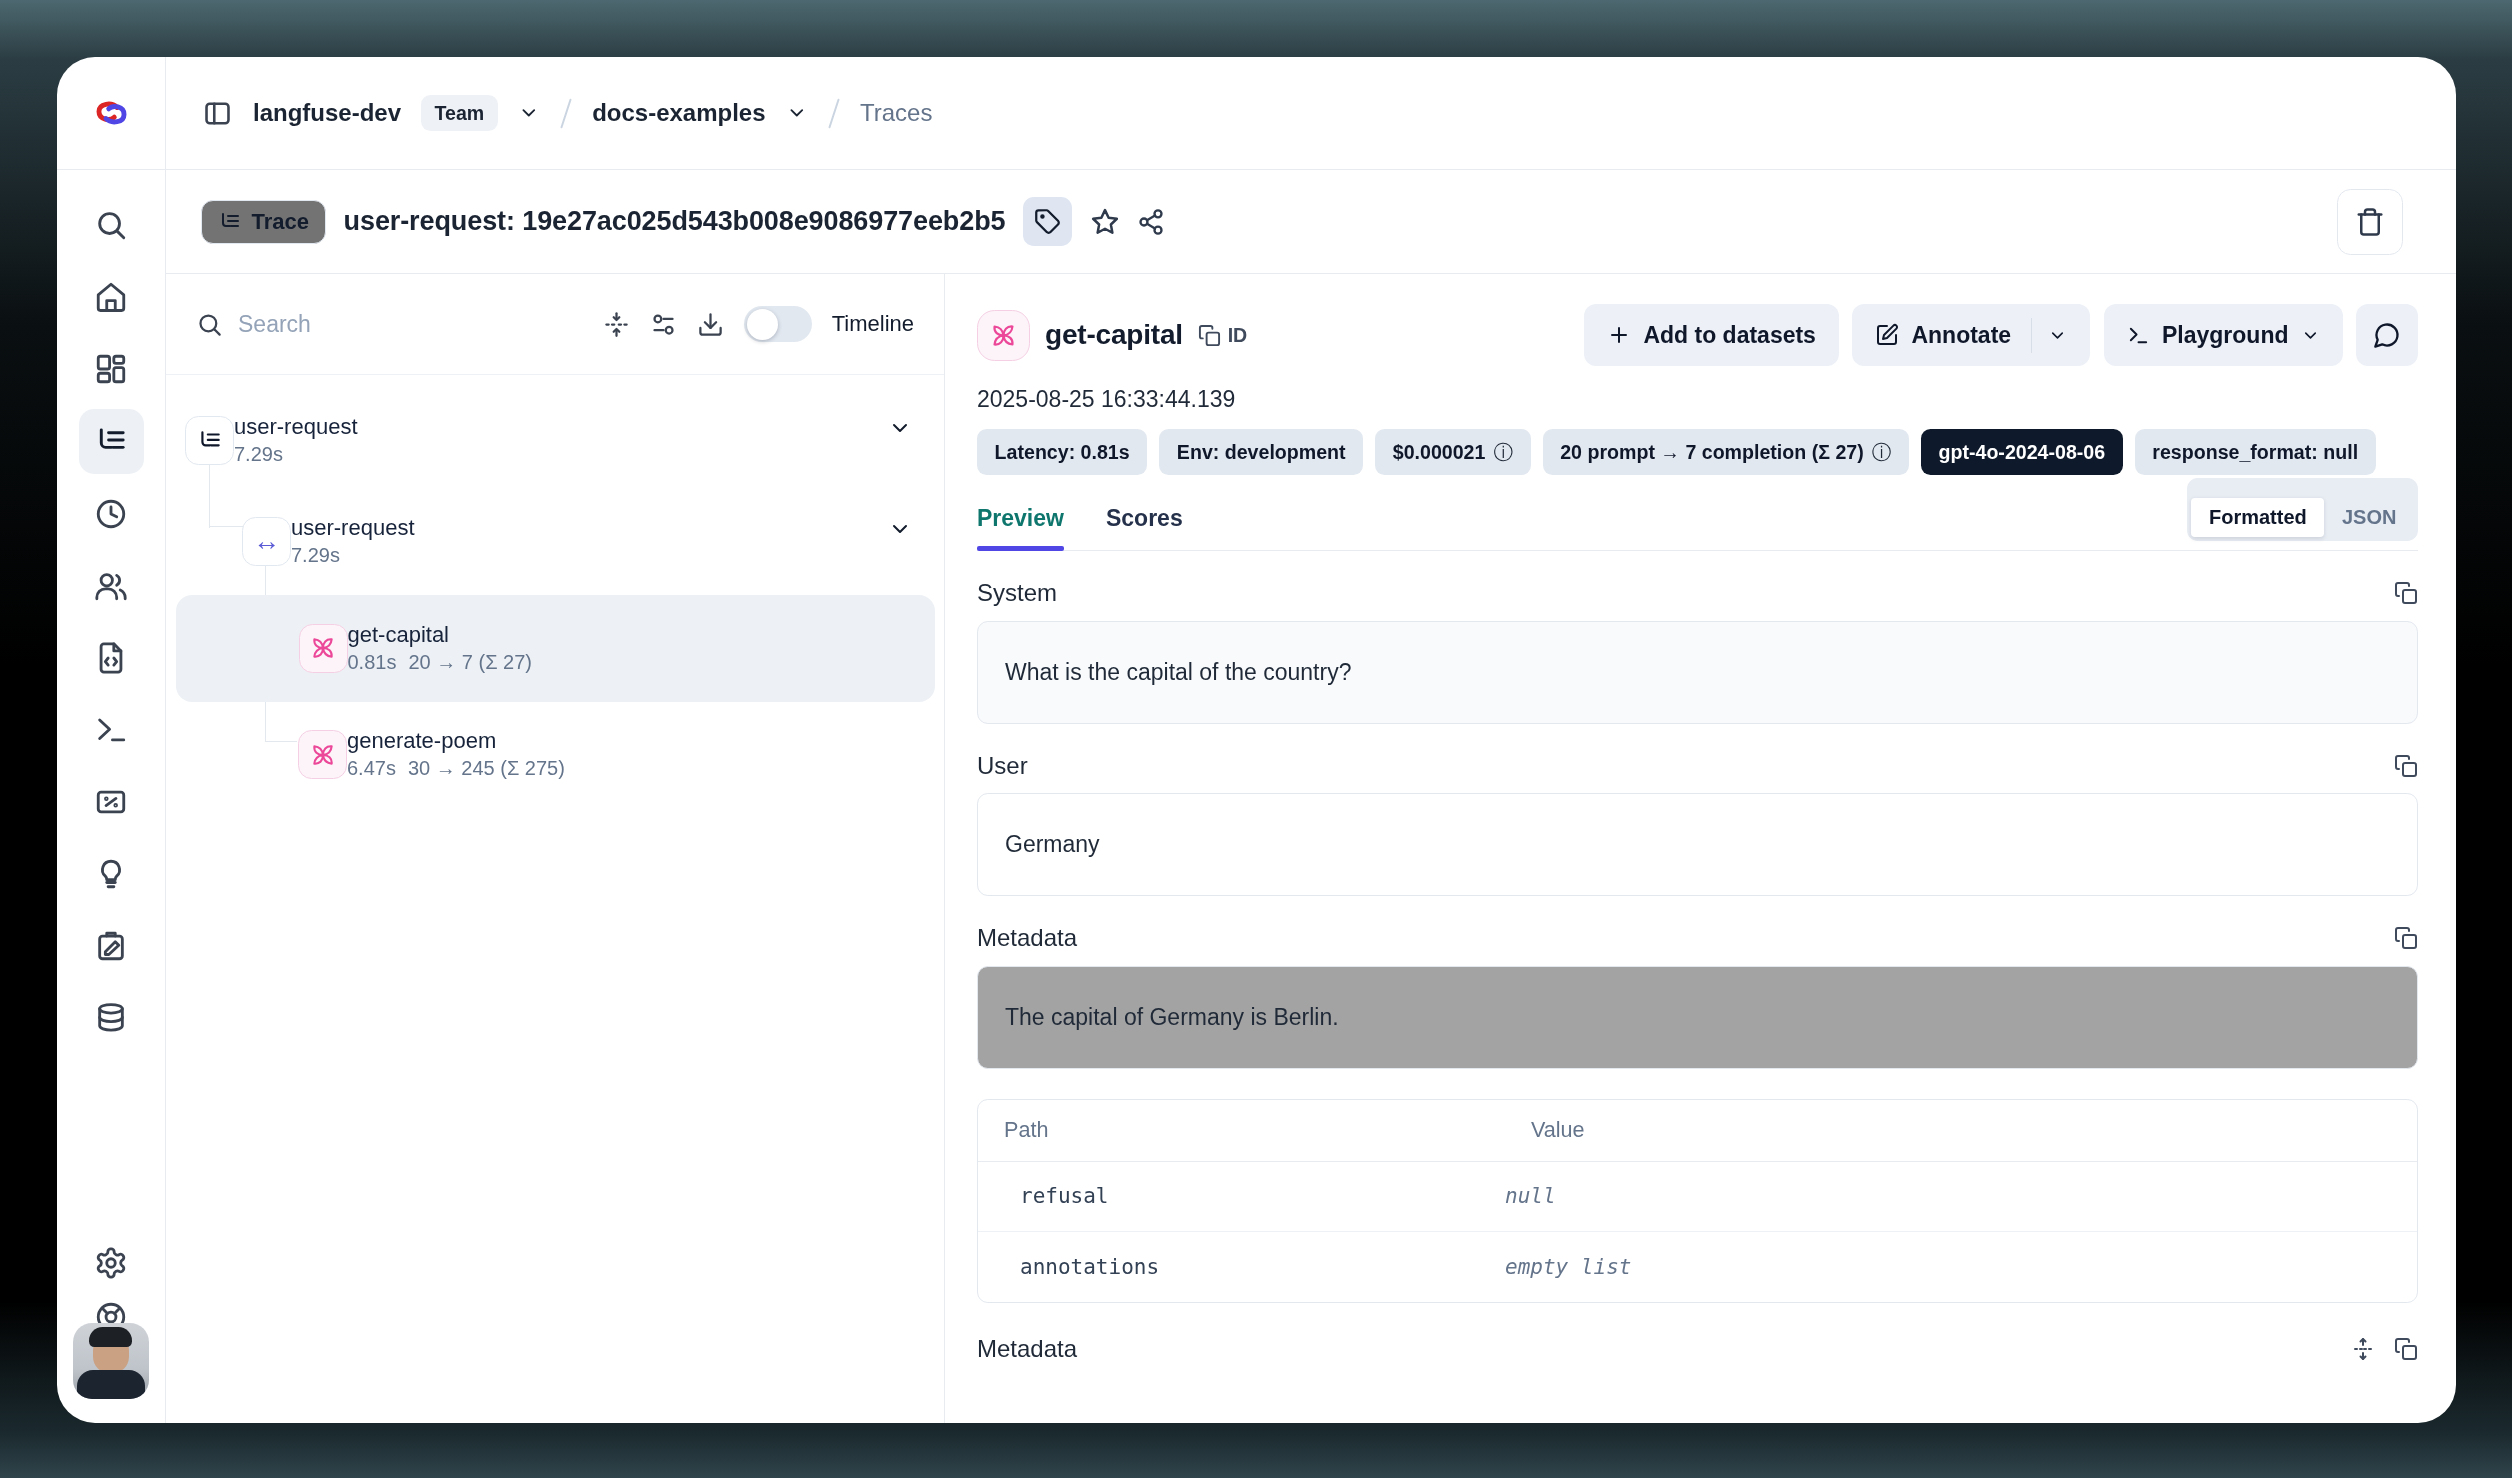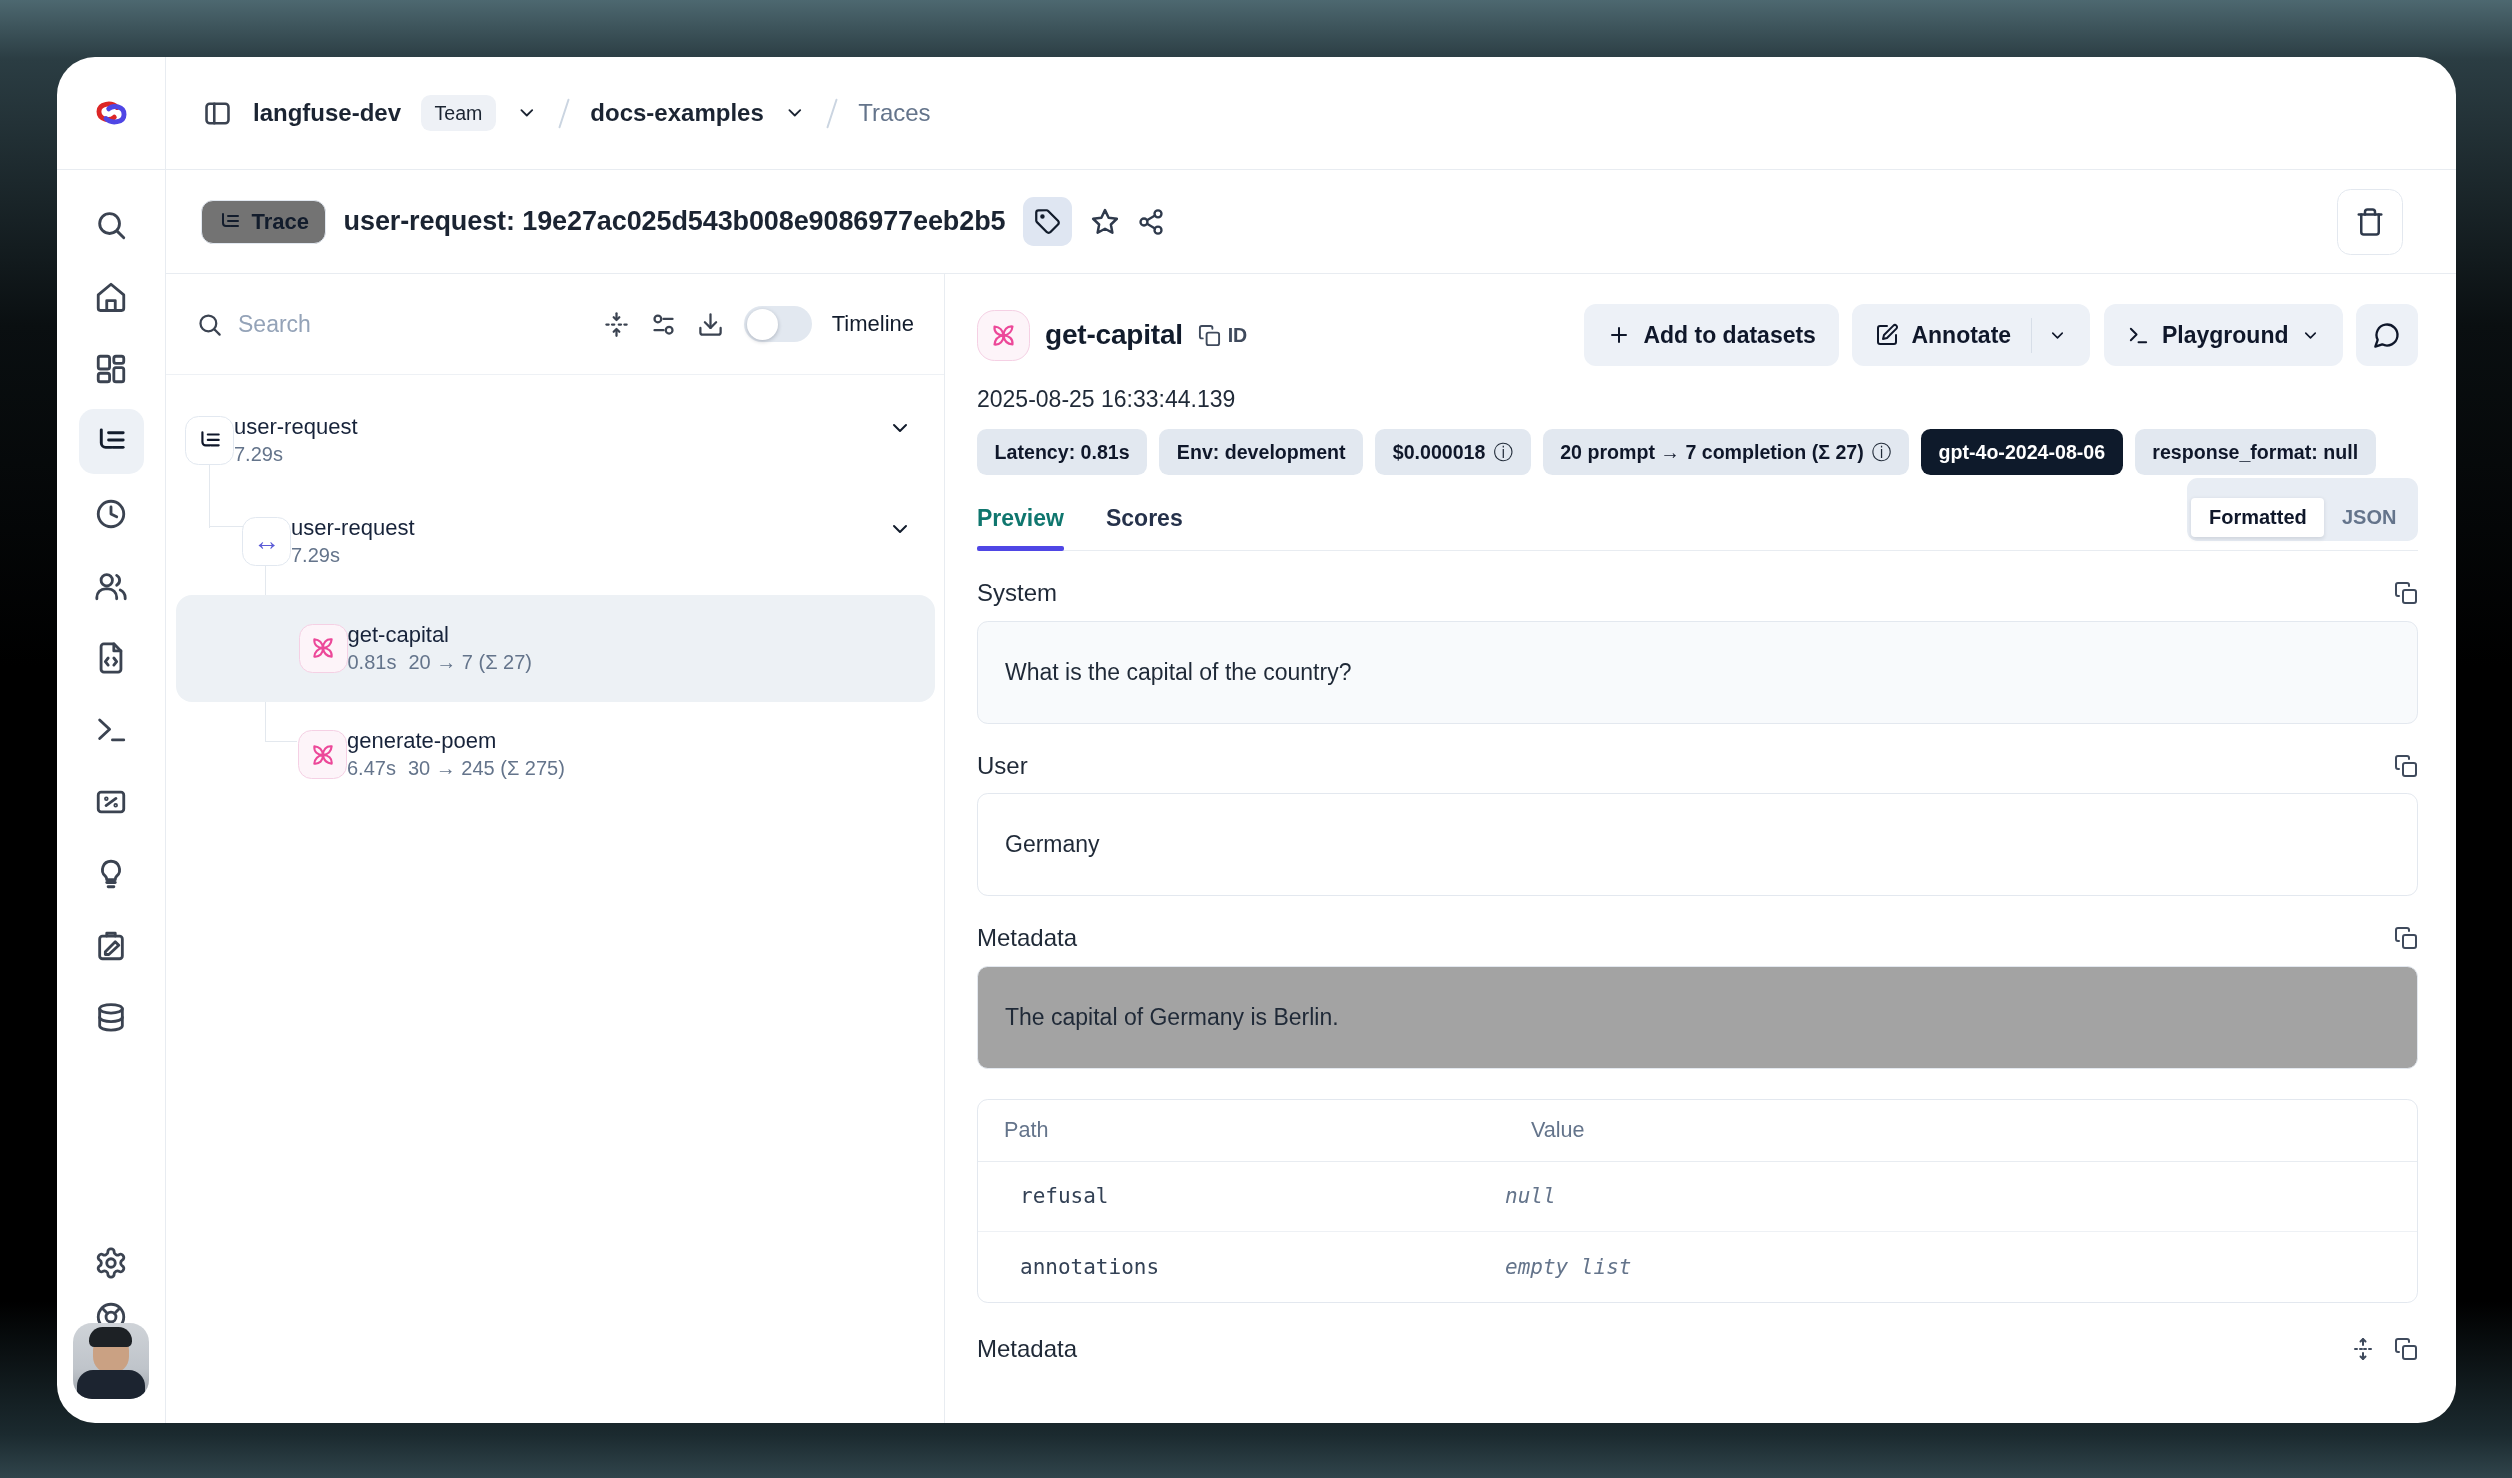--- a/index.html
+++ b/index.html
@@ -15,21 +15,21 @@
     display:flex; flex-direction:column;
   }
   .ic { fill:none; stroke:currentColor; stroke-width:2; stroke-linecap:round; stroke-linejoin:round; }
 
   
   .topbar { height:113px; min-height:113px; border-bottom:1.4px solid #e8ecf1; display:flex; align-items:stretch; }
   .logo-cell { width:109px; min-width:109px; border-right:1.4px solid #e8ecf1; display:flex; align-items:center; justify-content:center; }
   .topbar-rest { flex:1; display:flex; align-items:center; gap:20px; padding-left:36px; }
   .crumb-strong { font-size:24px; font-weight:700; color:#1b2432; }
   .crumb-muted { font-size:24px; font-weight:500; color:#64748b; }
-  .chip { background:#eef1f6; border-radius:9.5px; padding:6.8px 13.5px; font-size:19.6px; font-weight:400; color:#1b2432; }
+  .chip { background:#eef1f6; border-radius:9.5px; padding:6.8px 13.5px; font-size:19.6px; font-weight:700; color:#1b2432; }
   .slash { width:2px; height:31px; background:#cbd5e1; transform:rotate(18deg); border-radius:1.4px; margin:0 5.4px; }
   .chev { color:#1b2432; display:flex; align-items:center; }
   .panel-toggle { color:#3b4351; display:flex; align-items:center; cursor:pointer; }
 
   
   .lower { flex:1; display:flex; min-height:0; }
   .rail { width:109px; min-width:109px; border-right:1.4px solid #e8ecf1; display:flex; flex-direction:column; align-items:center; padding:38px 0 24px 0; gap:38px; color:#3b4351; }
   .rail-ic { display:flex; align-items:center; justify-content:center; cursor:pointer; }
   .rail-active { background:#edf1f6; width:65px; height:65px; border-radius:15px; margin:-15px 0; color:#121c2c; }
   .rail-bottom { margin-top:auto; display:flex; flex-direction:column; align-items:center; gap:20px; }
@@ -495,21 +495,21 @@
           <div class="d-timestamp">2025-08-25 16:33:44.139</div>
 
           <div class="badges">
             <span class="badge">
                 <span>Latency: 0.81s</span>
               </span>
             <span class="badge">
                 <span>Env: development</span>
               </span>
             <span class="badge">
-                <span>$0.000018</span>
+                <span>$0.000021</span>
                 <span class="info">ⓘ</span>
               </span>
             <span class="badge">
                 <span>20 prompt → 7 completion (Σ 27)</span>
                 <span class="info">ⓘ</span>
               </span>
             <span class="badge dark">
                 <span>gpt-4o-2024-08-06</span>
               </span>
             <span class="badge">

